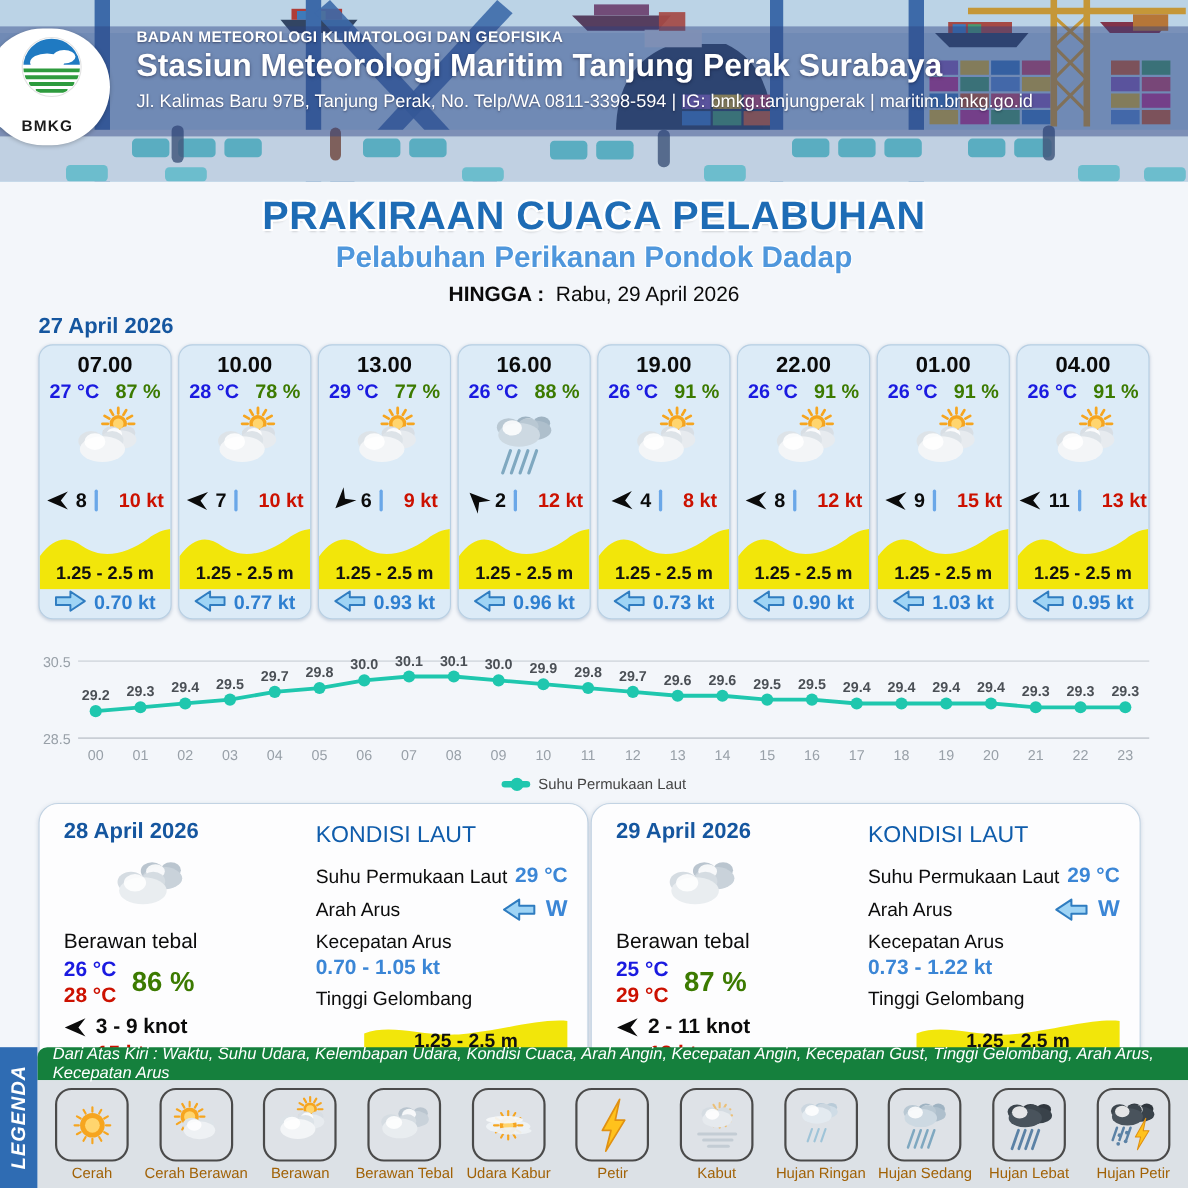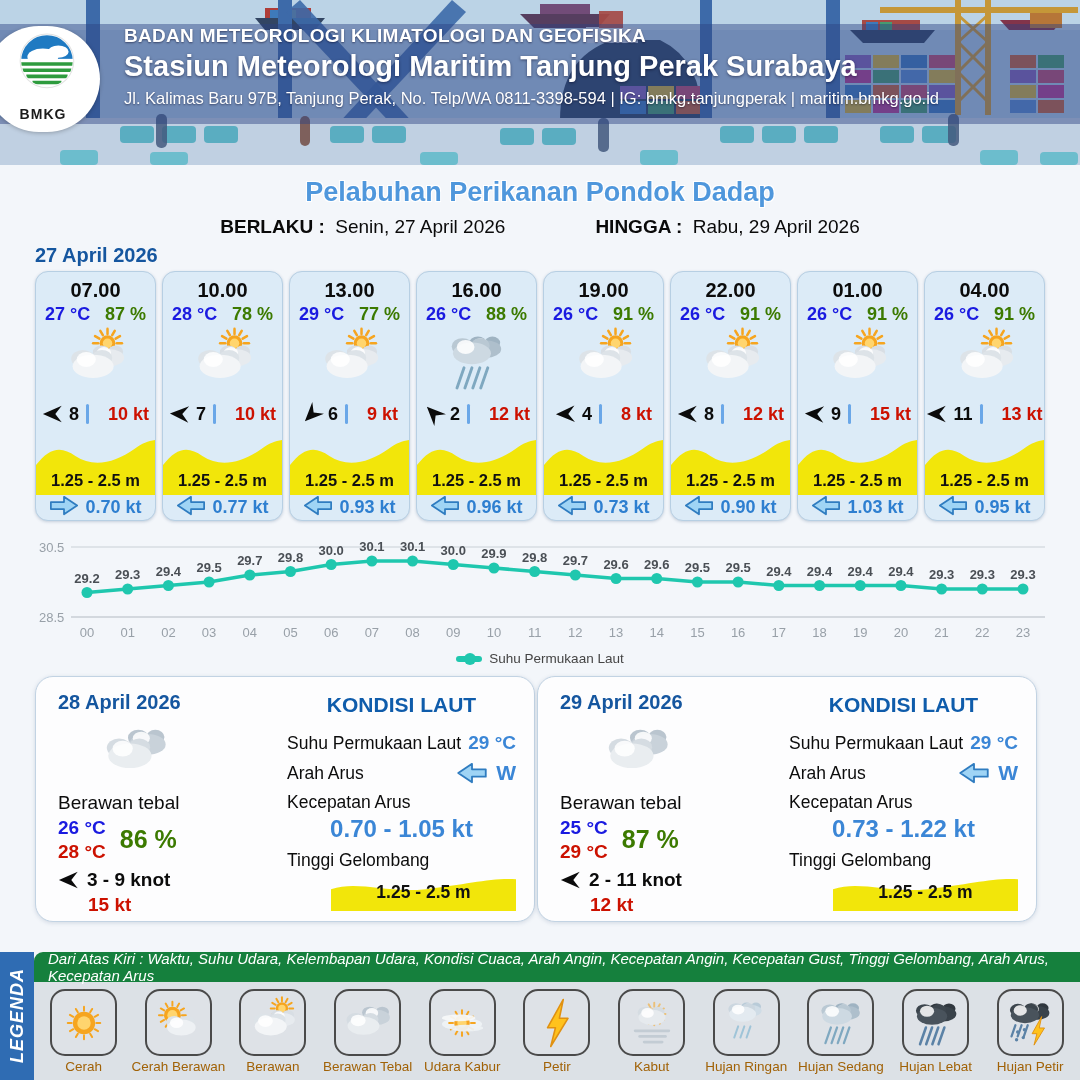--- a/index.html
+++ b/index.html
@@ -12,21 +12,21 @@
 body{background:#666;font-family:"Liberation Sans","DejaVu Sans",sans-serif;}
 .page{position:relative;width:1080px;height:1080px;margin:0 auto;background:#f3f6fa;overflow:hidden;}
 
 
 .header{position:relative;width:1080px;height:165px;overflow:hidden;background:#aecde3;}
 .hdr-bg{position:absolute;inset:0;width:100%;height:100%;display:block;}
 .logo{position:absolute;left:-14px;top:26px;width:114px;height:106px;background:#fff;border-radius:54px;box-shadow:0 1px 4px rgba(0,0,0,.25);}
 .logo svg{position:absolute;left:50%;top:5px;transform:translateX(-44%);width:66px;height:66px;}
 .logo-text{position:absolute;left:0;right:0;bottom:10px;text-align:center;font-weight:bold;font-size:14px;color:#1b1b1b;letter-spacing:1px;}
 .hdr-text{position:absolute;left:124px;top:25px;color:#fff;}
-.hdr-org{font-size:19px;font-weight:bold;letter-spacing:.3px;text-shadow:0 1px 2px rgba(0,0,30,.5);}
+.hdr-org{font-size:14px;font-weight:bold;letter-spacing:.3px;text-shadow:0 1px 2px rgba(0,0,30,.5);}
 .hdr-station{font-size:29px;font-weight:bold;margin-top:3px;text-shadow:0 1px 3px rgba(0,0,30,.5);}
 .hdr-addr{font-size:16.5px;margin-top:6px;text-shadow:0 1px 2px rgba(0,0,30,.5);}
 
 
 .title-block{text-align:center;padding:10px 0 2px;}
 .t-main{font-size:36px;font-weight:bold;color:var(--title-blue);letter-spacing:.5px;
   text-shadow:-2px -2px 0 #fff,2px -2px 0 #fff,-2px 2px 0 #fff,2px 2px 0 #fff,0 3px 2px rgba(0,0,0,.15);}
 .t-sub{font-size:27px;font-weight:bold;color:var(--sub-blue);margin-top:2px;
   text-shadow:-1px -1px 0 #fff,1px -1px 0 #fff,-1px 1px 0 #fff,1px 1px 0 #fff;}
 .t-meta{display:flex;justify-content:center;gap:90px;margin-top:8px;font-size:19px;color:#0a0a0a;}
@@ -52,21 +52,21 @@
 .fc-gust{font-size:18px;font-weight:bold;color:var(--gust-red);margin-left:12px;}
 .fc-wave{position:relative;height:62px;margin-top:4px;}
 .fc-wave svg{position:absolute;inset:0;width:100%;height:100%;}
 .fc-wave-text{position:absolute;left:0;right:0;bottom:5px;text-align:center;font-size:16.5px;font-weight:bold;color:#111;}
 .fc-cur{flex:1;display:flex;align-items:center;justify-content:center;gap:6px;}
 .fc-cur svg{width:30px;height:21px;}
 .fc-cur-val{font-size:18px;font-weight:bold;color:#2e7fd0;}
 .flip{transform:scaleX(-1);}
 
 
-.chart-wrap{padding:4px 35px 0;}
+.chart-wrap{padding:16px 35px 0;}
 .chart-wrap svg{display:block;width:1010px;height:122px;}
 .ctick{font-size:13px;fill:#98a0a8;font-family:"Liberation Sans",sans-serif;}
 .cval{font-size:13px;font-weight:bold;fill:#4a4f55;font-family:"Liberation Sans",sans-serif;}
 .chart-legend{display:flex;align-items:center;justify-content:center;gap:7px;margin-top:4px;font-size:13.5px;color:#444;}
 .cl-glyph{display:inline-block;width:26px;height:6px;position:relative;background:var(--teal);border-radius:3px;}
 .cl-glyph::after{content:"";position:absolute;left:8px;top:-3px;width:12px;height:12px;border-radius:50%;background:var(--teal);}
 
 
 .summaries{display:flex;gap:2px;padding:10px 35px 0;}
 .scard{width:500px;height:246px;background:#fdfdfe;border:1.6px solid #c2d3e3;border-radius:18px;
@@ -79,26 +79,26 @@
 .s-temps{display:flex;align-items:center;gap:14px;margin-top:2px;}
 .s-tcol{display:flex;flex-direction:column;line-height:1.25;}
 .s-tmin{font-size:19px;font-weight:bold;color:var(--temp-blue);}
 .s-tmax{font-size:19px;font-weight:bold;color:var(--gust-red);}
 .s-hum{font-size:25px;font-weight:bold;color:var(--hum-green);}
 .s-wind{display:flex;align-items:center;gap:7px;margin-top:5px;}
 .s-wind svg{width:22px;height:22px;transform:rotate(180deg);}
 .s-wrange{font-size:19px;font-weight:bold;color:#0b0b0b;}
 .s-gust{font-size:19px;font-weight:bold;color:var(--gust-red);margin:3px 0 0 30px;}
 .s-right{flex:1;padding-left:14px;display:flex;flex-direction:column;}
-.s-sea-title{font-size:21px;font-weight:bold;color:#0f5cab;margin:2px 0 8px;text-align:center;}
+.s-sea-title{font-size:21px;font-weight:normal;color:#0f5cab;margin:2px 0 8px;}
 .s-row{display:flex;justify-content:space-between;align-items:center;font-size:17.5px;color:#0c0c0c;margin-top:7px;}
 .s-val{font-size:19px;font-weight:bold;color:var(--val-blue);}
 .s-dirval{display:flex;align-items:center;gap:8px;font-size:21px;font-weight:bold;color:var(--val-blue);}
 .s-dirval svg{width:32px;height:22px;transform:scaleX(-1);}
-.s-speedval{text-align:center;font-size:24px;font-weight:bold;color:var(--val-blue);margin-top:2px;}
+.s-speedval{text-align:left;font-size:19px;font-weight:bold;color:var(--val-blue);margin-top:2px;}
 .s-wavebox{position:relative;align-self:flex-end;width:185px;height:66px;margin-top:4px;}
 .s-wavebox svg{position:absolute;inset:0;width:100%;height:100%;}
 .s-wavetext{position:absolute;left:0;right:0;bottom:8px;text-align:center;font-size:17.5px;font-weight:bold;color:#111;}
 
 
 .legend{position:absolute;left:0;right:0;bottom:0;height:128px;}
 .lg-tab{position:absolute;left:0;top:0;bottom:0;width:34px;background:#2f6cb3;display:flex;align-items:center;justify-content:center;}
 .lg-tab span{writing-mode:vertical-rl;transform:rotate(180deg);color:#fff;font-weight:bold;font-style:italic;font-size:18px;letter-spacing:1px;}
 .lg-strip{margin-left:34px;height:30px;background:#15803d;border-top-left-radius:9px;display:flex;align-items:center;padding-left:14px;}
 .lg-strip span{color:#fff;font-style:italic;font-size:15px;}
@@ -245,23 +245,23 @@
       <div class="logo-text">BMKG</div>
     </div>
     <div class="hdr-text">
       <div class="hdr-org">BADAN METEOROLOGI KLIMATOLOGI DAN GEOFISIKA</div>
       <div class="hdr-station">Stasiun Meteorologi Maritim Tanjung Perak Surabaya</div>
       <div class="hdr-addr">Jl. Kalimas Baru 97B, Tanjung Perak, No. Telp/WA 0811-3398-594 | IG: bmkg.tanjungperak | maritim.bmkg.go.id</div>
     </div>
   </div>
 
   <div class="title-block">
+    <div class="t-main">PRAKIRAAN CUACA PELABUHAN</div>
     <div class="t-sub">Pelabuhan Perikanan Pondok Dadap</div>
     <div class="t-meta">
-      <div><b>BERLAKU :</b>&nbsp;&nbsp;<span>Senin, 27 April 2026</span></div>
       <div><b>HINGGA :</b>&nbsp;&nbsp;<span>Rabu, 29 April 2026</span></div>
     </div>
   </div>
 
   <div class="forecast">
     <div class="f-date">27 April 2026</div>
     <div class="cards" id="cards-row">
     <div class="fcard">
       <div class="fc-time">07.00</div>
       <div class="fc-th">

